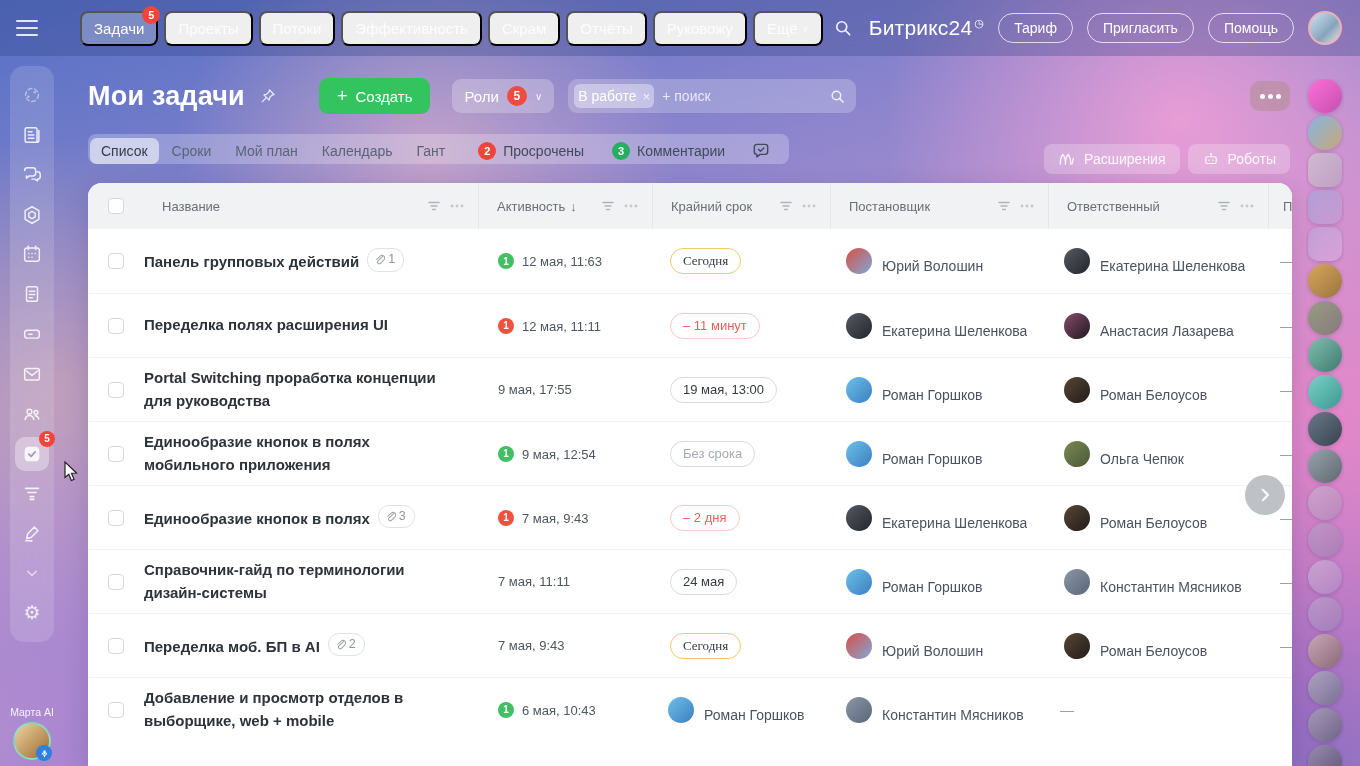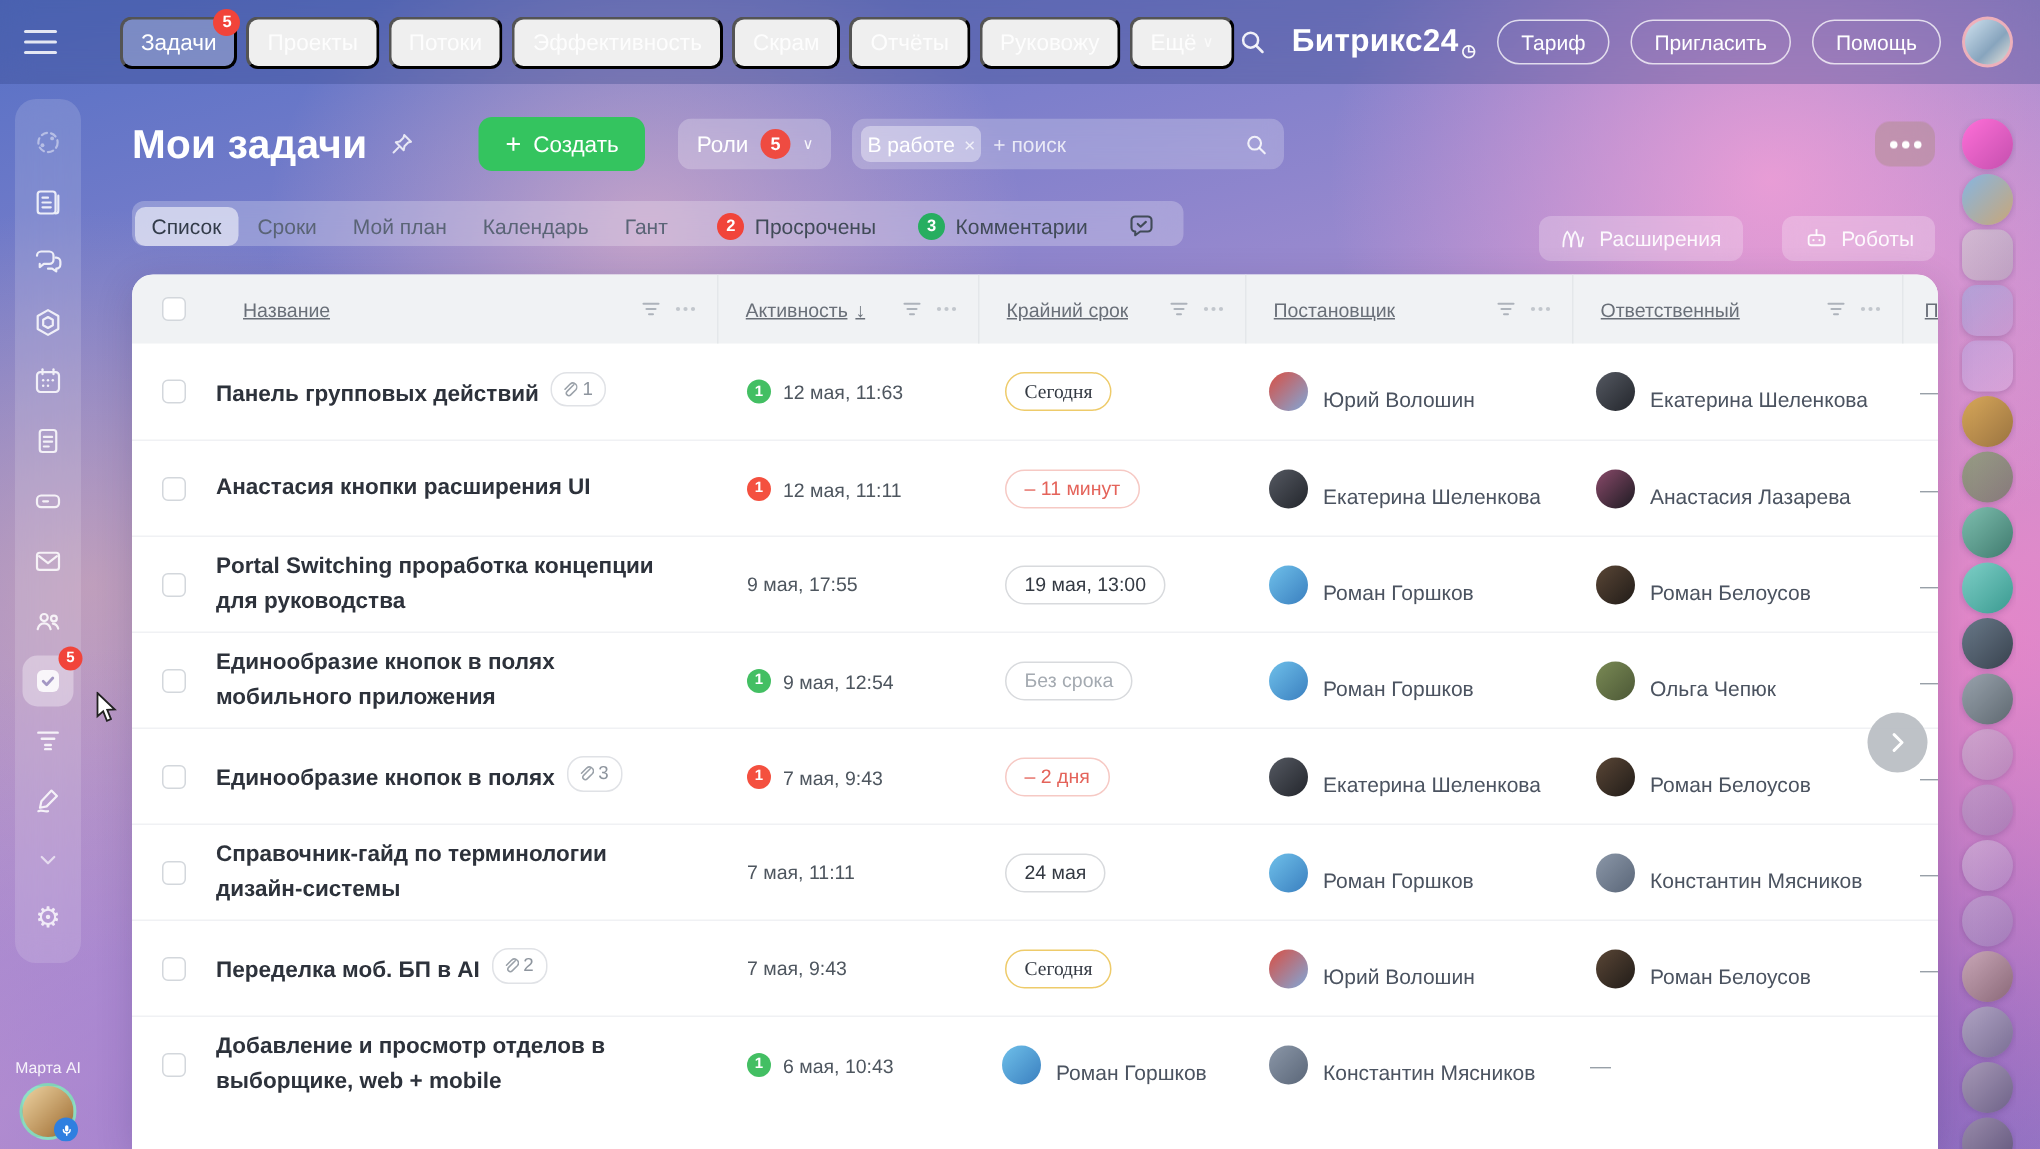--- a/index.html
+++ b/index.html
@@ -27,21 +27,21 @@
   .topnav{display:flex;align-items:center;gap:6px;}
   .nav-item{position:relative;color:rgba(255,255,255,.88);font-size:15px;padding:7px 12px;
     border-radius:8px;cursor:pointer;white-space:nowrap;display:flex;align-items:center;gap:4px;}
   .nav-item.active{background:rgba(255,255,255,.26);color:#fff;}
   .nav-badge{position:absolute;top:-7px;right:-4px;min-width:18px;height:18px;border-radius:9px;
     background:#f1443a;color:#fff;font-size:11px;font-weight:bold;display:flex;align-items:center;
     justify-content:center;padding:0 4px;}
   .nav-chev{font-size:10px;opacity:.8;}
   .topbar-right{margin-left:auto;display:flex;align-items:center;gap:14px;}
   .top-search{background:none;border:none;cursor:pointer;display:flex;padding:2px;}
-  .logo{color:#fff;font-size:21px;font-weight:bold;letter-spacing:.2px;display:flex;align-items:flex-end;}
+  .logo{color:#fff;font-size:21px;font-weight:normal;letter-spacing:.2px;display:flex;align-items:flex-start;}
   .logo-clock{font-size:11px;margin-top:1px;margin-left:2px;opacity:.95;}
   .top-pill{border:1px solid rgba(255,255,255,.75);border-radius:17px;background:transparent;
     color:#fff;font-size:14px;padding:6px 15px;cursor:pointer;white-space:nowrap;font-family:inherit;}
   .top-avatar{width:34px;height:34px;border-radius:50%;border:2px solid rgba(240,175,185,.95);
     background:linear-gradient(135deg,#cfe2ef,#87a4bd 60%,#e8e4da);cursor:pointer;}
 
   
   .sidebar{position:absolute;left:10px;top:66px;width:44px;height:576px;z-index:25;
     background:rgba(255,255,255,.14);backdrop-filter:blur(8px);border-radius:14px;
     display:flex;flex-direction:column;align-items:center;justify-content:space-between;
@@ -97,31 +97,31 @@
   .tab{border:none;background:none;color:#5a6476;font-size:14px;padding:5px 11px;border-radius:7px;
     cursor:pointer;white-space:nowrap;font-family:inherit;}
   .tab.active{background:rgba(255,255,255,.55);color:#333c4a;}
   .counter{display:flex;align-items:center;gap:7px;margin-left:14px;cursor:pointer;color:#414b58;
     font-size:14px;background:none;border:none;font-family:inherit;white-space:nowrap;}
   .cnt-badge{width:18px;height:18px;border-radius:50%;color:#fff;font-size:11px;font-weight:bold;
     display:flex;align-items:center;justify-content:center;}
   .cnt-red{background:#f1443a;}
   .cnt-green{background:#27ae60;}
   .tab-chat{background:none;border:none;cursor:pointer;margin:0 4px 0 12px;display:flex;}
-  .tabs-right{margin-left:auto;display:flex;gap:26px;margin-top:20px;}
+  .tabs-right{margin-left:auto;display:flex;gap:8px;margin-top:20px;}
   .glass-btn{height:30px;border:none;border-radius:8px;background:rgba(255,255,255,.24);
     backdrop-filter:blur(8px);color:rgba(255,255,255,.92);font-size:14px;padding:0 14px;
     display:flex;align-items:center;gap:8px;cursor:pointer;font-family:inherit;white-space:nowrap;}
 
   
   .table{position:absolute;left:88px;top:183px;width:1204px;bottom:0;z-index:10;background:#fff;
     border-radius:14px 14px 0 0;overflow:hidden;box-shadow:0 6px 24px rgba(40,30,80,.18);}
   .grid{display:grid;grid-template-columns:56px 334px 174px 178px 218px 220px 1fr;}
   .thead{height:46px;background:#f0f2f4;align-items:center;}
-  .th{display:flex;align-items:center;height:46px;padding:0 14px 0 18px;color:#696f78;font-size:13px;text-decoration:underline;}
+  .th{display:flex;align-items:center;height:46px;padding:0 14px 0 18px;color:#696f78;font-size:13px;}
   .th:nth-child(n+3){border-left:1px solid #e4e7ea;}
   .th-label{font-weight:500;white-space:nowrap;overflow:hidden;}
   .th-sort{margin-left:5px;color:#6c737c;font-size:13px;}
   .th-icons{margin-left:auto;display:flex;align-items:center;gap:10px;}
   .th-icons svg{display:block;}
   .th.plain{padding-left:14px;}
   .c-check{display:flex;align-items:center;justify-content:center;}
   .cb{width:16px;height:16px;border:1.5px solid #d3d7dc;border-radius:4px;background:#fff;
     display:inline-block;cursor:pointer;}
 
@@ -569,21 +569,21 @@
     <div class="cell c-extra">
       <span class="dash">—</span>
     </div>
   </div>
       <div class="trow grid">
     <div class="cell c-check">
       <span class="cb"></span>
     </div>
     <div class="cell c-name">
       <div class="name-wrap">
-        <span class="t-title">Анастасия кнопки расширения UI</span>
+        <span class="t-title">Переделка полях расширения UI</span>
       </div>
     </div>
     <div class="cell c-act">
       <span class="dot dot-red">1</span>
       <span class="t-act">12 мая, 11:11</span>
     </div>
     <div class="cell c-dead">
       <span class="chip chip-overdue">– 11 минут</span>
     </div>
     <div class="cell c-person person">

